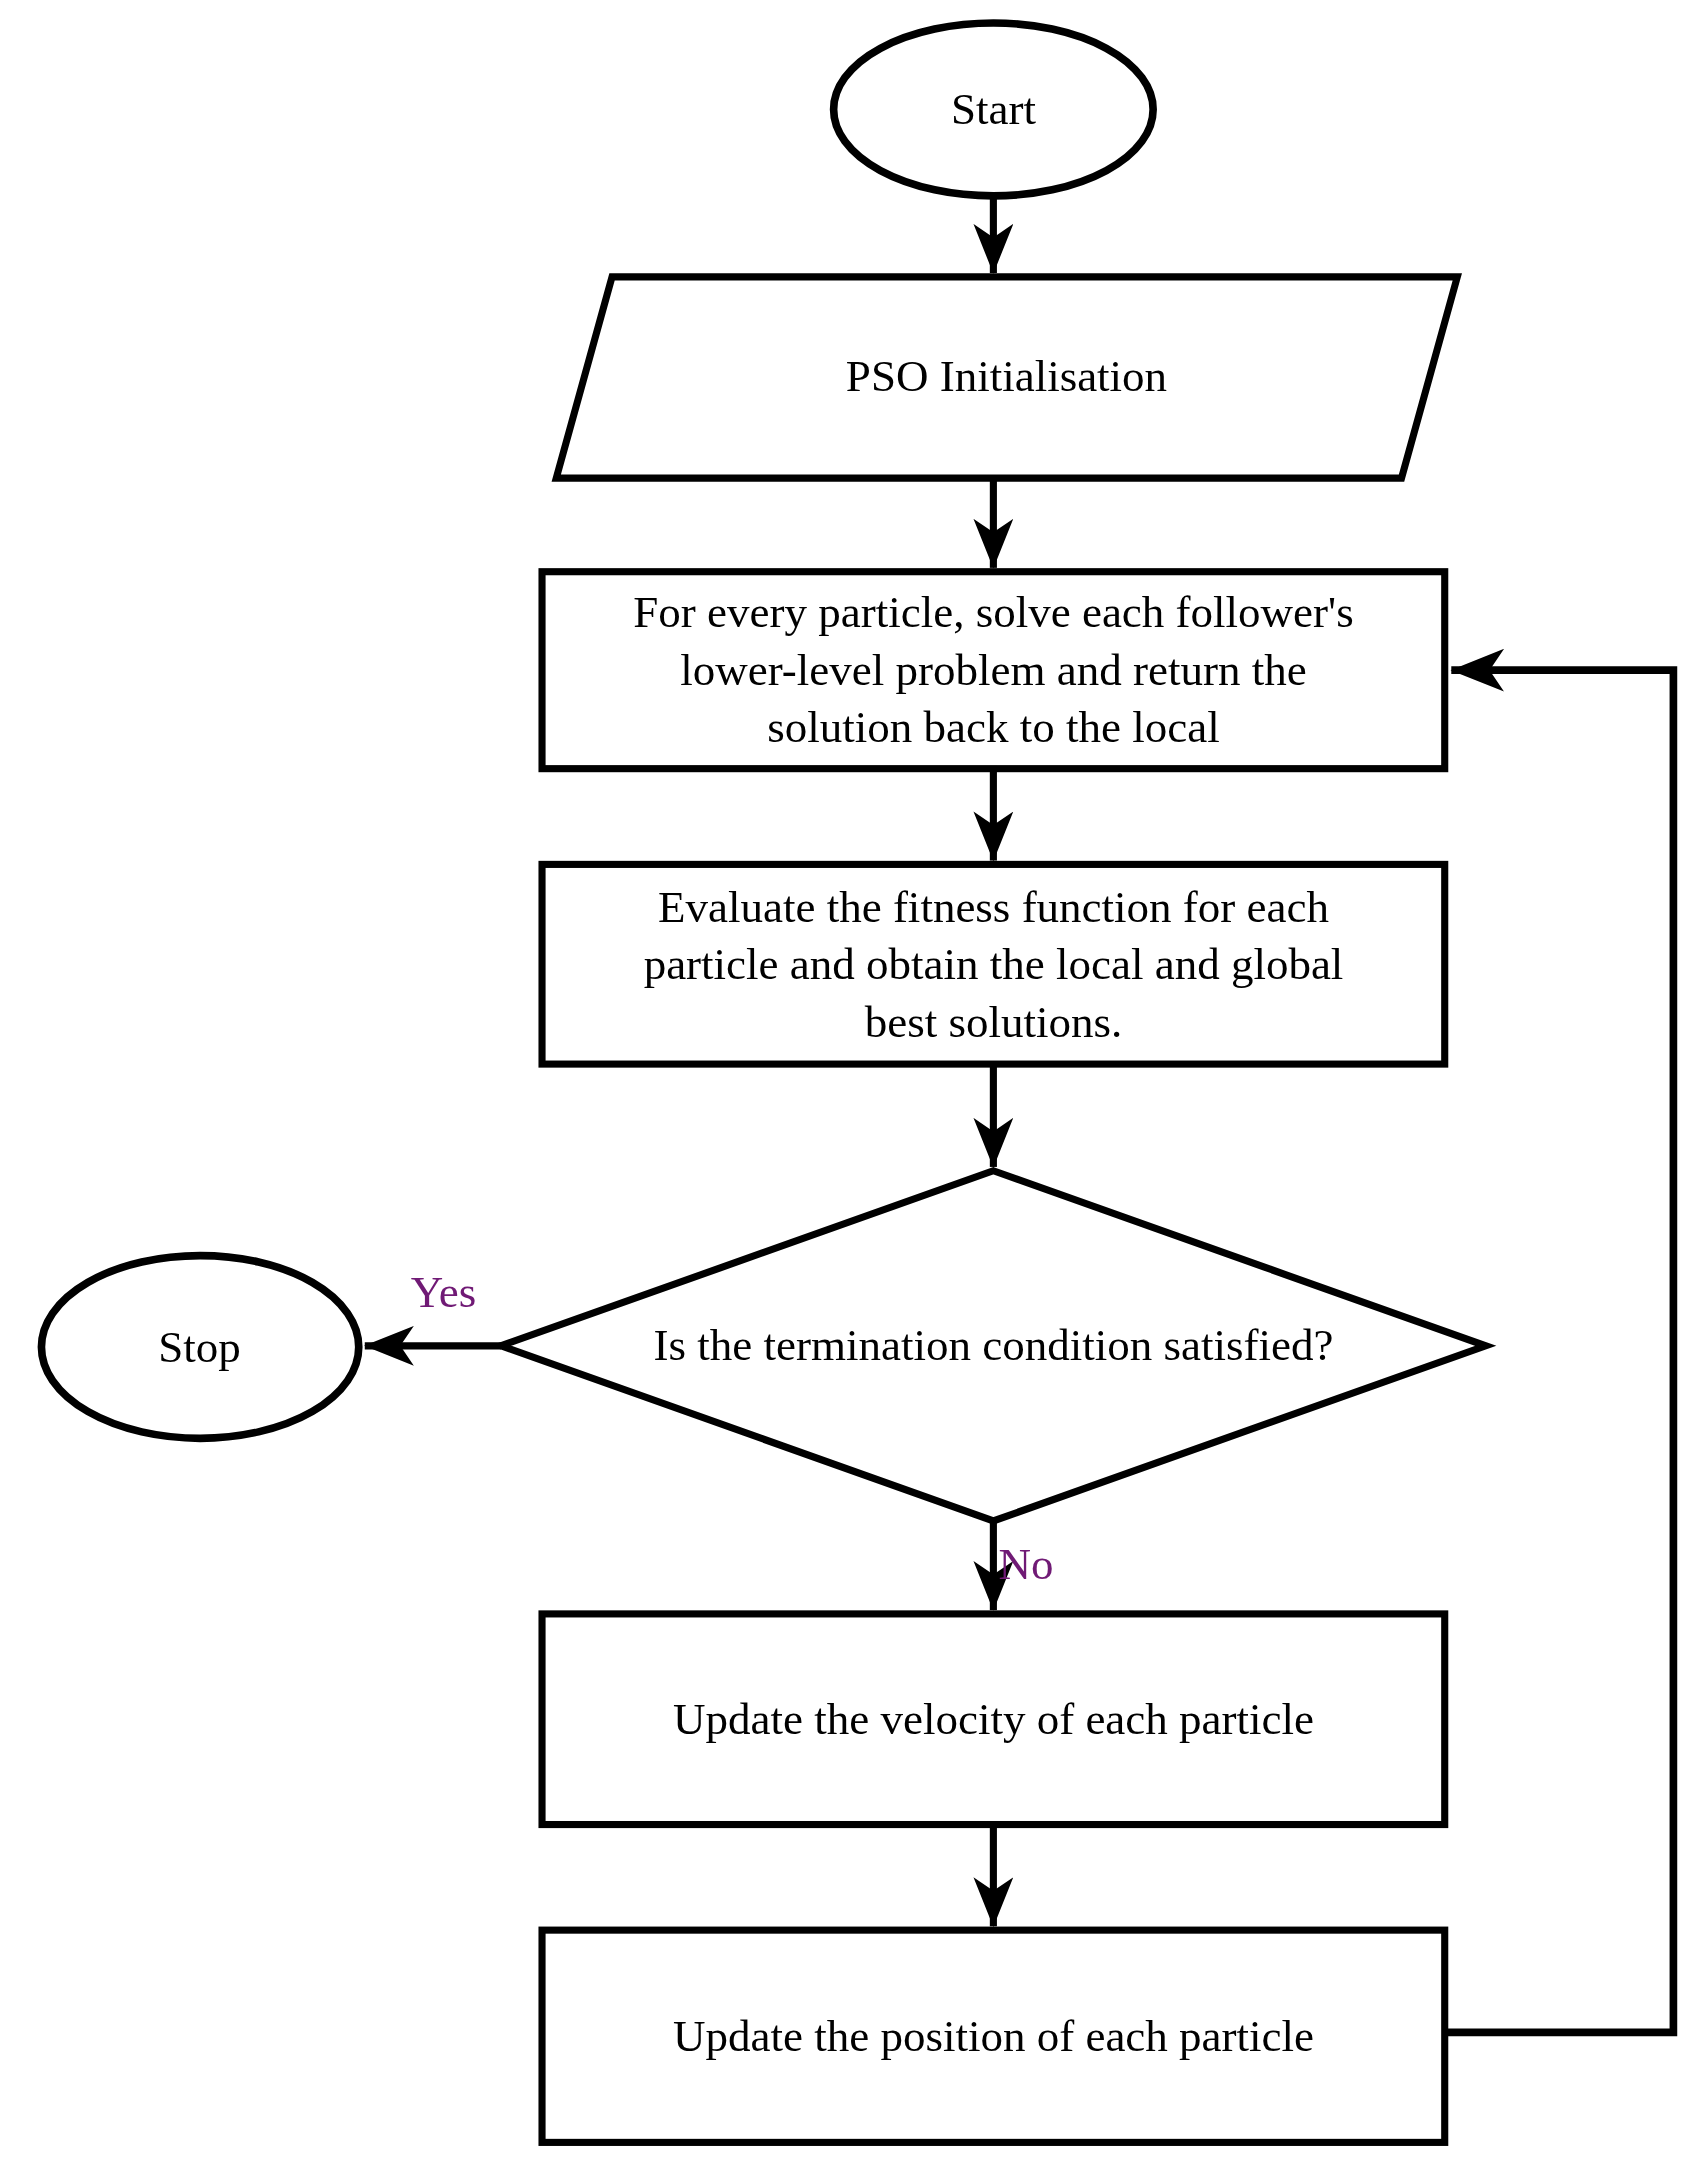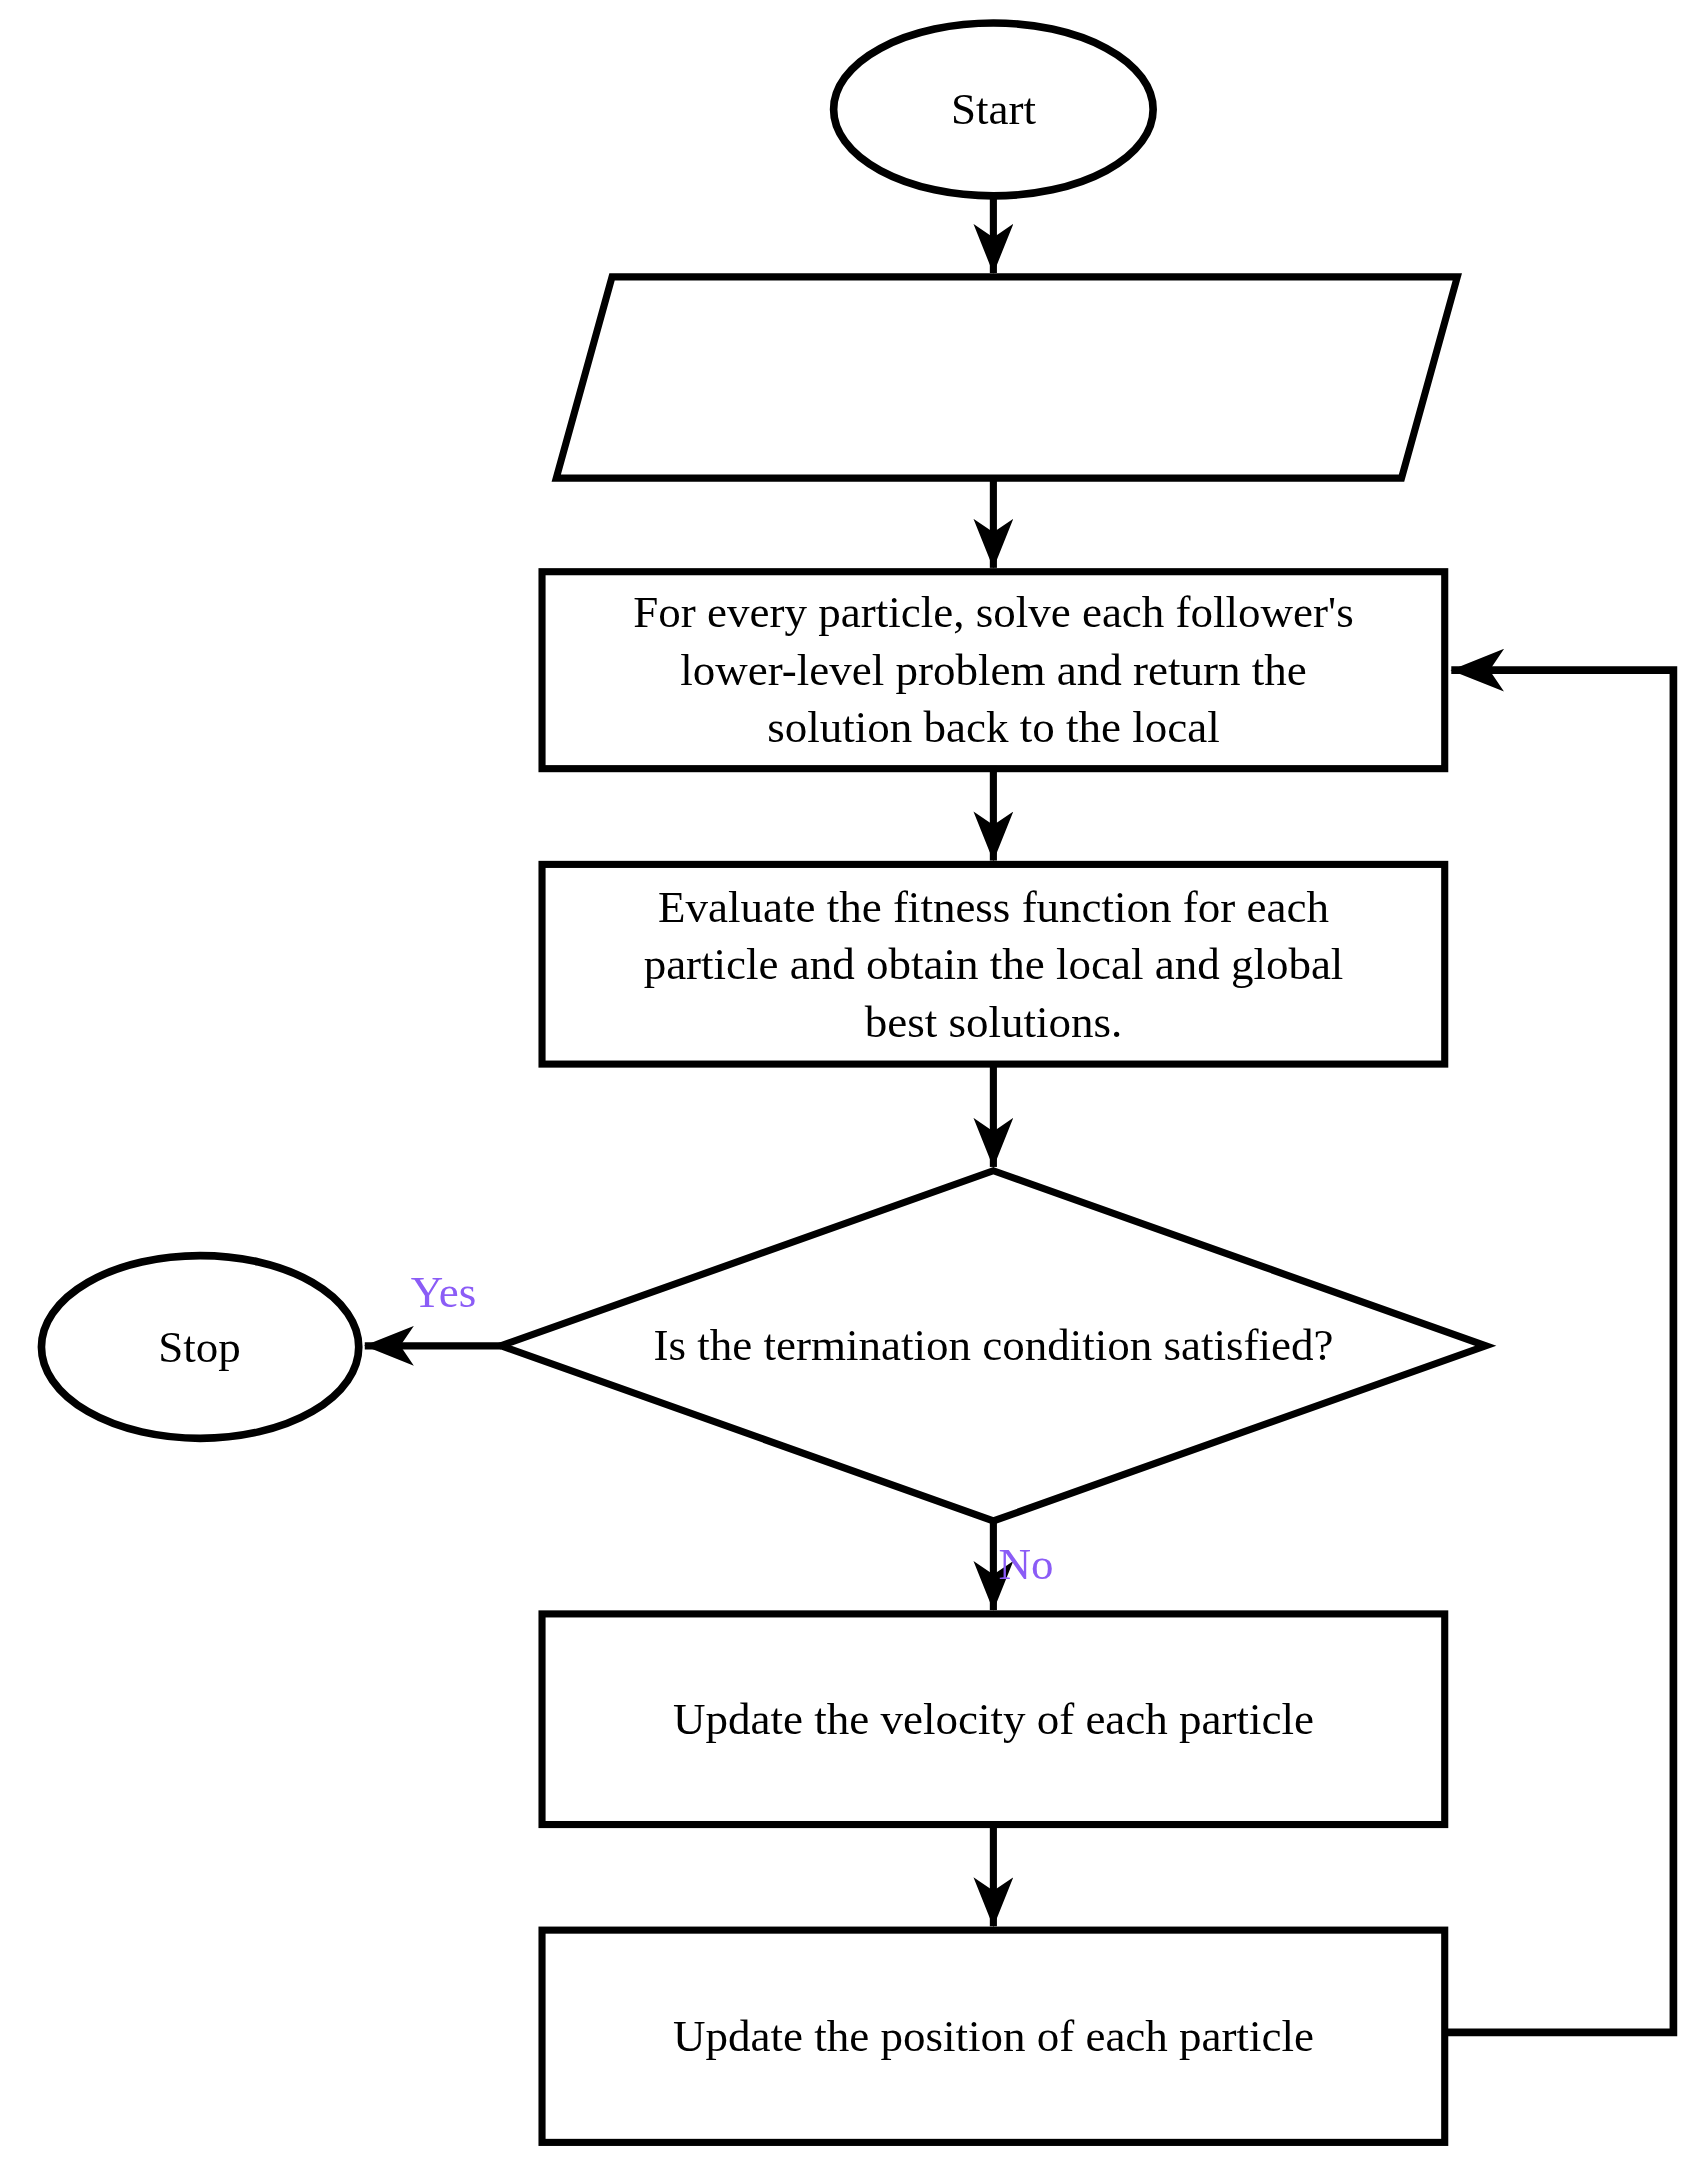--- a/index.html
+++ b/index.html
@@ -35,21 +35,21 @@
     color: #000000;
   }
   .edge-label {
     position: absolute;
     display: flex;
     align-items: center;
     justify-content: center;
     text-align: center;
     font-size: 45px;
     line-height: 1.2;
-    color: #8b5cf6;
+    color: #701a75;
   }
 </style>
 </head>
 <body>
 
 <div class="canvas">
 
   <svg class="flow" viewBox="0 0 3115 3950" aria-hidden="true">
     <defs>
       <marker id="ah" markerWidth="7.2" markerHeight="5.6" refX="6.9" refY="2.8" orient="auto" markerUnits="strokeWidth">
@@ -85,20 +85,21 @@
 
     <line x1="1815" y1="2775" x2="1815" y2="2943" stroke="#000000" stroke-width="13" marker-end="url(#ah)"></line>
 
     <line x1="1815" y1="3330" x2="1815" y2="3521" stroke="#000000" stroke-width="13" marker-end="url(#ah)"></line>
 
     <polyline points="2645,3715 3058,3715 3058,1225 2652,1225" fill="none" stroke="#000000" stroke-width="14" marker-end="url(#ah)"></polyline>
   </svg>
 
   <div class="label" style="left:832px; top:22px;  width:323px;  height:175px;">Start</div>
 
+  <div class="label" style="left:555px; top:276px; width:903px; height:202px;">PSO Initialisation</div>
 
   <div class="label" style="left:542px;  top:572px; width:903px; height:197px;">For every particle, solve each follower's
 lower-level problem and return the
 solution back to the local</div>
 
   <div class="label" style="left:542px;  top:865px; width:903px; height:200px;">Evaluate the fitness function for each
 particle and obtain the local and global
 best solutions.</div>
 
   <div class="label" style="left:501px;  top:1171px; width:985px; height:350px;">Is the termination condition satisfied?</div>

